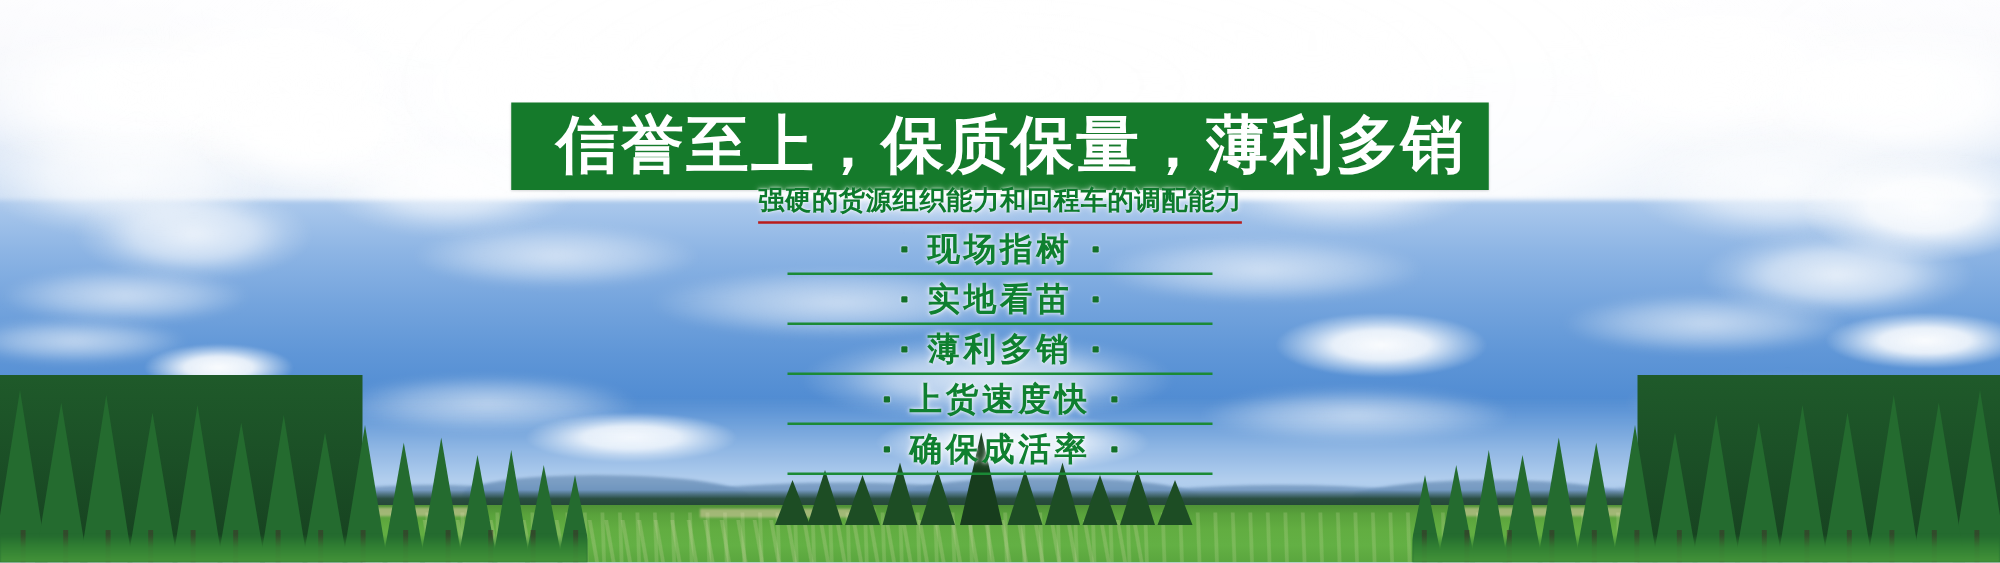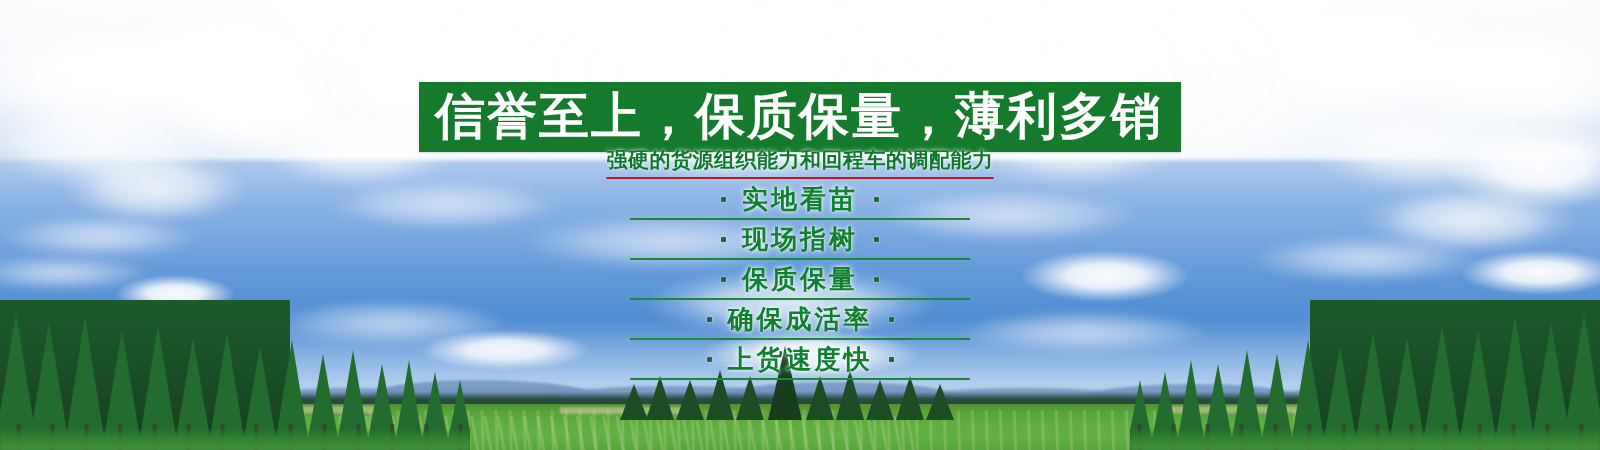--- a/index.html
+++ b/index.html
@@ -221,21 +221,21 @@
     top: 82px;
   }
   .headline {
     display: inline-block;
     background: #157a2b;
     color: #ffffff;
     font-size: 50px;
     font-weight: bold;
     line-height: 1;
     letter-spacing: 2px;
-    padding: 9px 18px 11px 16px;
+    padding: 9px 18px 11px 36px;
     white-space: nowrap;
     box-shadow: 0 1px 2px rgba(0,0,0,0.18);
   }
 
   .subtitle-wrap {
     position: absolute;
     left: 50%;
     transform: translateX(-50%);
     top: 146px;
   }
@@ -417,44 +417,44 @@
     </div>
 
     <div class="subtitle-wrap">
       <div class="subtitle">强硬的货源组织能力和回程车的调配能力</div>
     </div>
 
     <div class="features">
 
       <div class="feature-row">
         <span class="dot left"></span>
+        <span class="feature-label">现场指树</span>
+        <span class="dot right"></span>
+      </div>
+
+      <div class="feature-row">
+        <span class="dot left"></span>
         <span class="feature-label">实地看苗</span>
         <span class="dot right"></span>
       </div>
 
       <div class="feature-row">
         <span class="dot left"></span>
-        <span class="feature-label">现场指树</span>
+        <span class="feature-label">薄利多销</span>
         <span class="dot right"></span>
       </div>
 
       <div class="feature-row">
         <span class="dot left"></span>
-        <span class="feature-label">保质保量</span>
+        <span class="feature-label">上货速度快</span>
         <span class="dot right"></span>
       </div>
 
       <div class="feature-row">
         <span class="dot left"></span>
         <span class="feature-label">确保成活率</span>
         <span class="dot right"></span>
       </div>
 
-      <div class="feature-row">
-        <span class="dot left"></span>
-        <span class="feature-label">上货速度快</span>
-        <span class="dot right"></span>
-      </div>
-
     </div>
   </div>
 
 </div>
 
 </body></html>

